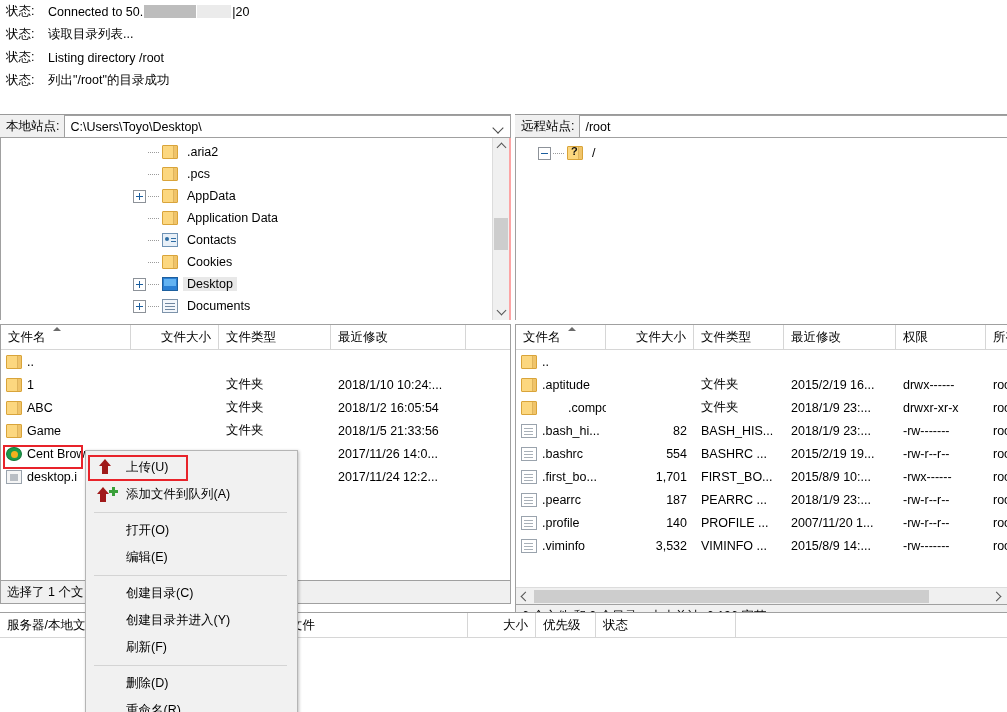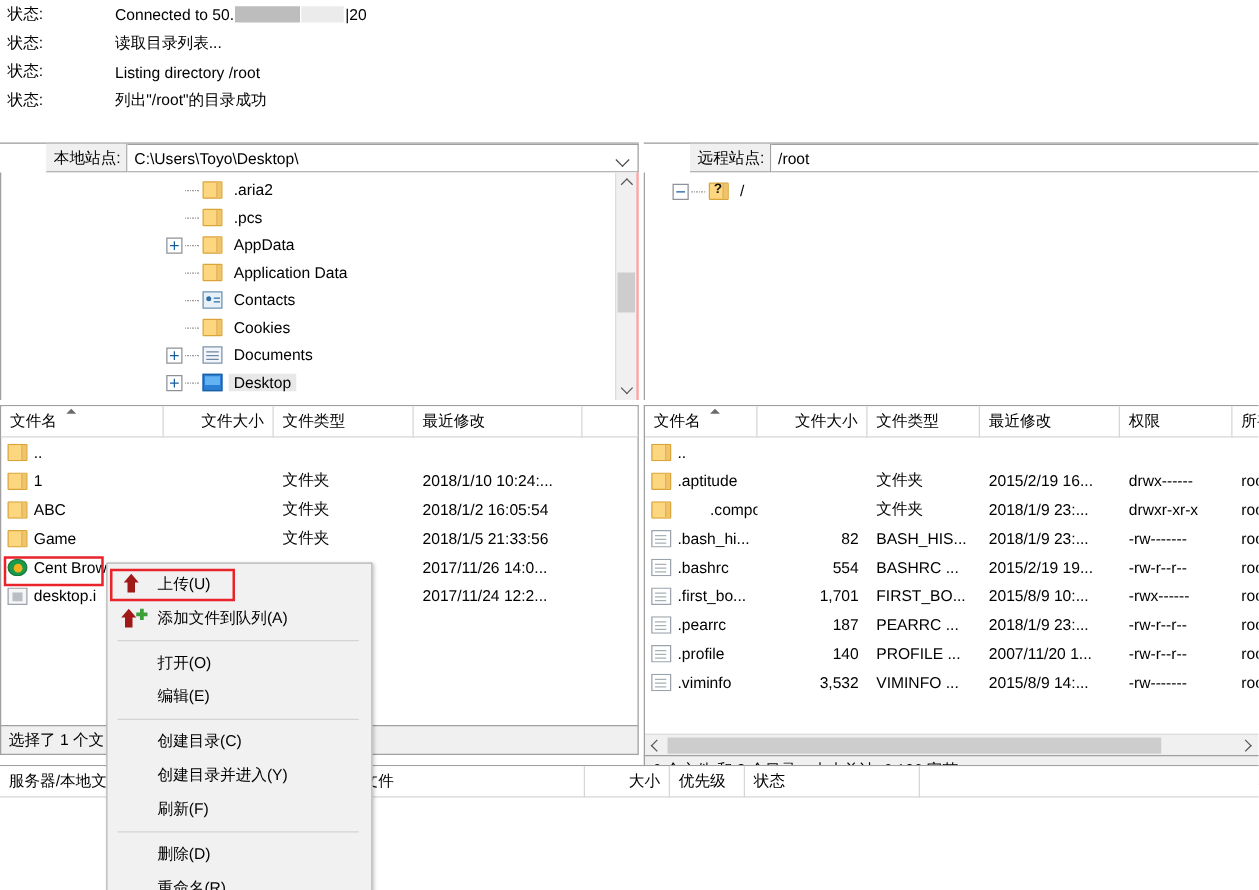--- a/index.html
+++ b/index.html
@@ -9,34 +9,34 @@
     overflow: hidden;
     background: #ffffff;
     font-family: "Liberation Sans", "DejaVu Sans", sans-serif;
     font-size: 12.5px;
     color: #000000;
   }
   #app { position: relative; width: 1007px; height: 712px; background:#fff; }
 
   
   .msglog { position:absolute; left:0; top:0; width:1007px; height:112px; background:#fff; }
-  .msgrow { display:flex; align-items:center; height:23px; padding-left:6px;gap:44px; }
+  .msgrow { display:flex; align-items:center; height:23px; padding-left:6px; }
   .msgrow .mkey { width:42px; flex:0 0 42px; color:#000; }
   .msgrow .mtxt { color:#000; white-space:nowrap; display:flex; align-items:center; }
   .redact { display:inline-block; width:52px; height:13px; background:#bdbdbd;
             vertical-align:middle; margin:0 1px; }
   .redact2 { display:inline-block; width:34px; height:13px; background:#ebebeb;
              vertical-align:middle; margin:0 1px 0 0; }
 
   
   .sitebar { position:absolute; height:24px; display:flex; align-items:stretch;
              border-top:1px solid #9a9a9a; }
   .sitebar .slabel { display:flex; align-items:center; padding:0 5px 0 6px;
                      background:#f0f0f0; border:1px solid #a0a0a0; border-left:none;
-                     border-top:none; border-bottom:1px solid #a0a0a0; white-space:nowrap;margin-left:37px; }
+                     border-top:none; border-bottom:1px solid #a0a0a0; white-space:nowrap; }
   .sitebar .scombo { flex:1; display:flex; align-items:center;
                      border:1px solid #a0a0a0; border-left:none; background:#fff;
                      padding:0 4px 0 5px; position:relative; }
   .sitebar .scombo .sval { flex:1; white-space:nowrap; overflow:hidden; }
   .chev { width:14px; height:14px; flex:0 0 14px; position:relative; }
   .chev:before { content:""; position:absolute; left:2px; top:4px; width:7px; height:7px;
                  border-left:1px solid #4a4a4a; border-bottom:1px solid #4a4a4a;
                  transform:rotate(-45deg); }
 
   #local-sitebar  { left:0;   top:114px; width:511px; }
@@ -277,29 +277,29 @@
           <span class="tindent" style="width: 128px; flex: 0 0 128px;"></span>
           <span class="expander none"></span>
           <span class="dots"></span>
           <span class="ico ico-folder"></span>
           <span class="tlabel">Cookies</span>
         </div>
         <div class="trow">
           <span class="tindent" style="width: 128px; flex: 0 0 128px;"></span>
           <span class="expander plus"></span>
           <span class="dots"></span>
+          <span class="ico ico-desktop"></span>
+          <span class="tlabel sel">Desktop</span>
+        </div>
+        <div class="trow">
+          <span class="tindent" style="width: 128px; flex: 0 0 128px;"></span>
+          <span class="expander plus"></span>
+          <span class="dots"></span>
           <span class="ico ico-docs"></span>
           <span class="tlabel">Documents</span>
-        </div>
-        <div class="trow">
-          <span class="tindent" style="width: 128px; flex: 0 0 128px;"></span>
-          <span class="expander plus"></span>
-          <span class="dots"></span>
-          <span class="ico ico-desktop"></span>
-          <span class="tlabel sel">Desktop</span>
         </div>
       </div>
     <div class="vscroll">
       <div class="arr"></div>
       <div class="thumb" style="top:80px;height:32px;"></div>
       <div class="arr down"></div>
     </div>
   </div>
 
   <div class="treepane" id="remote-tree">

